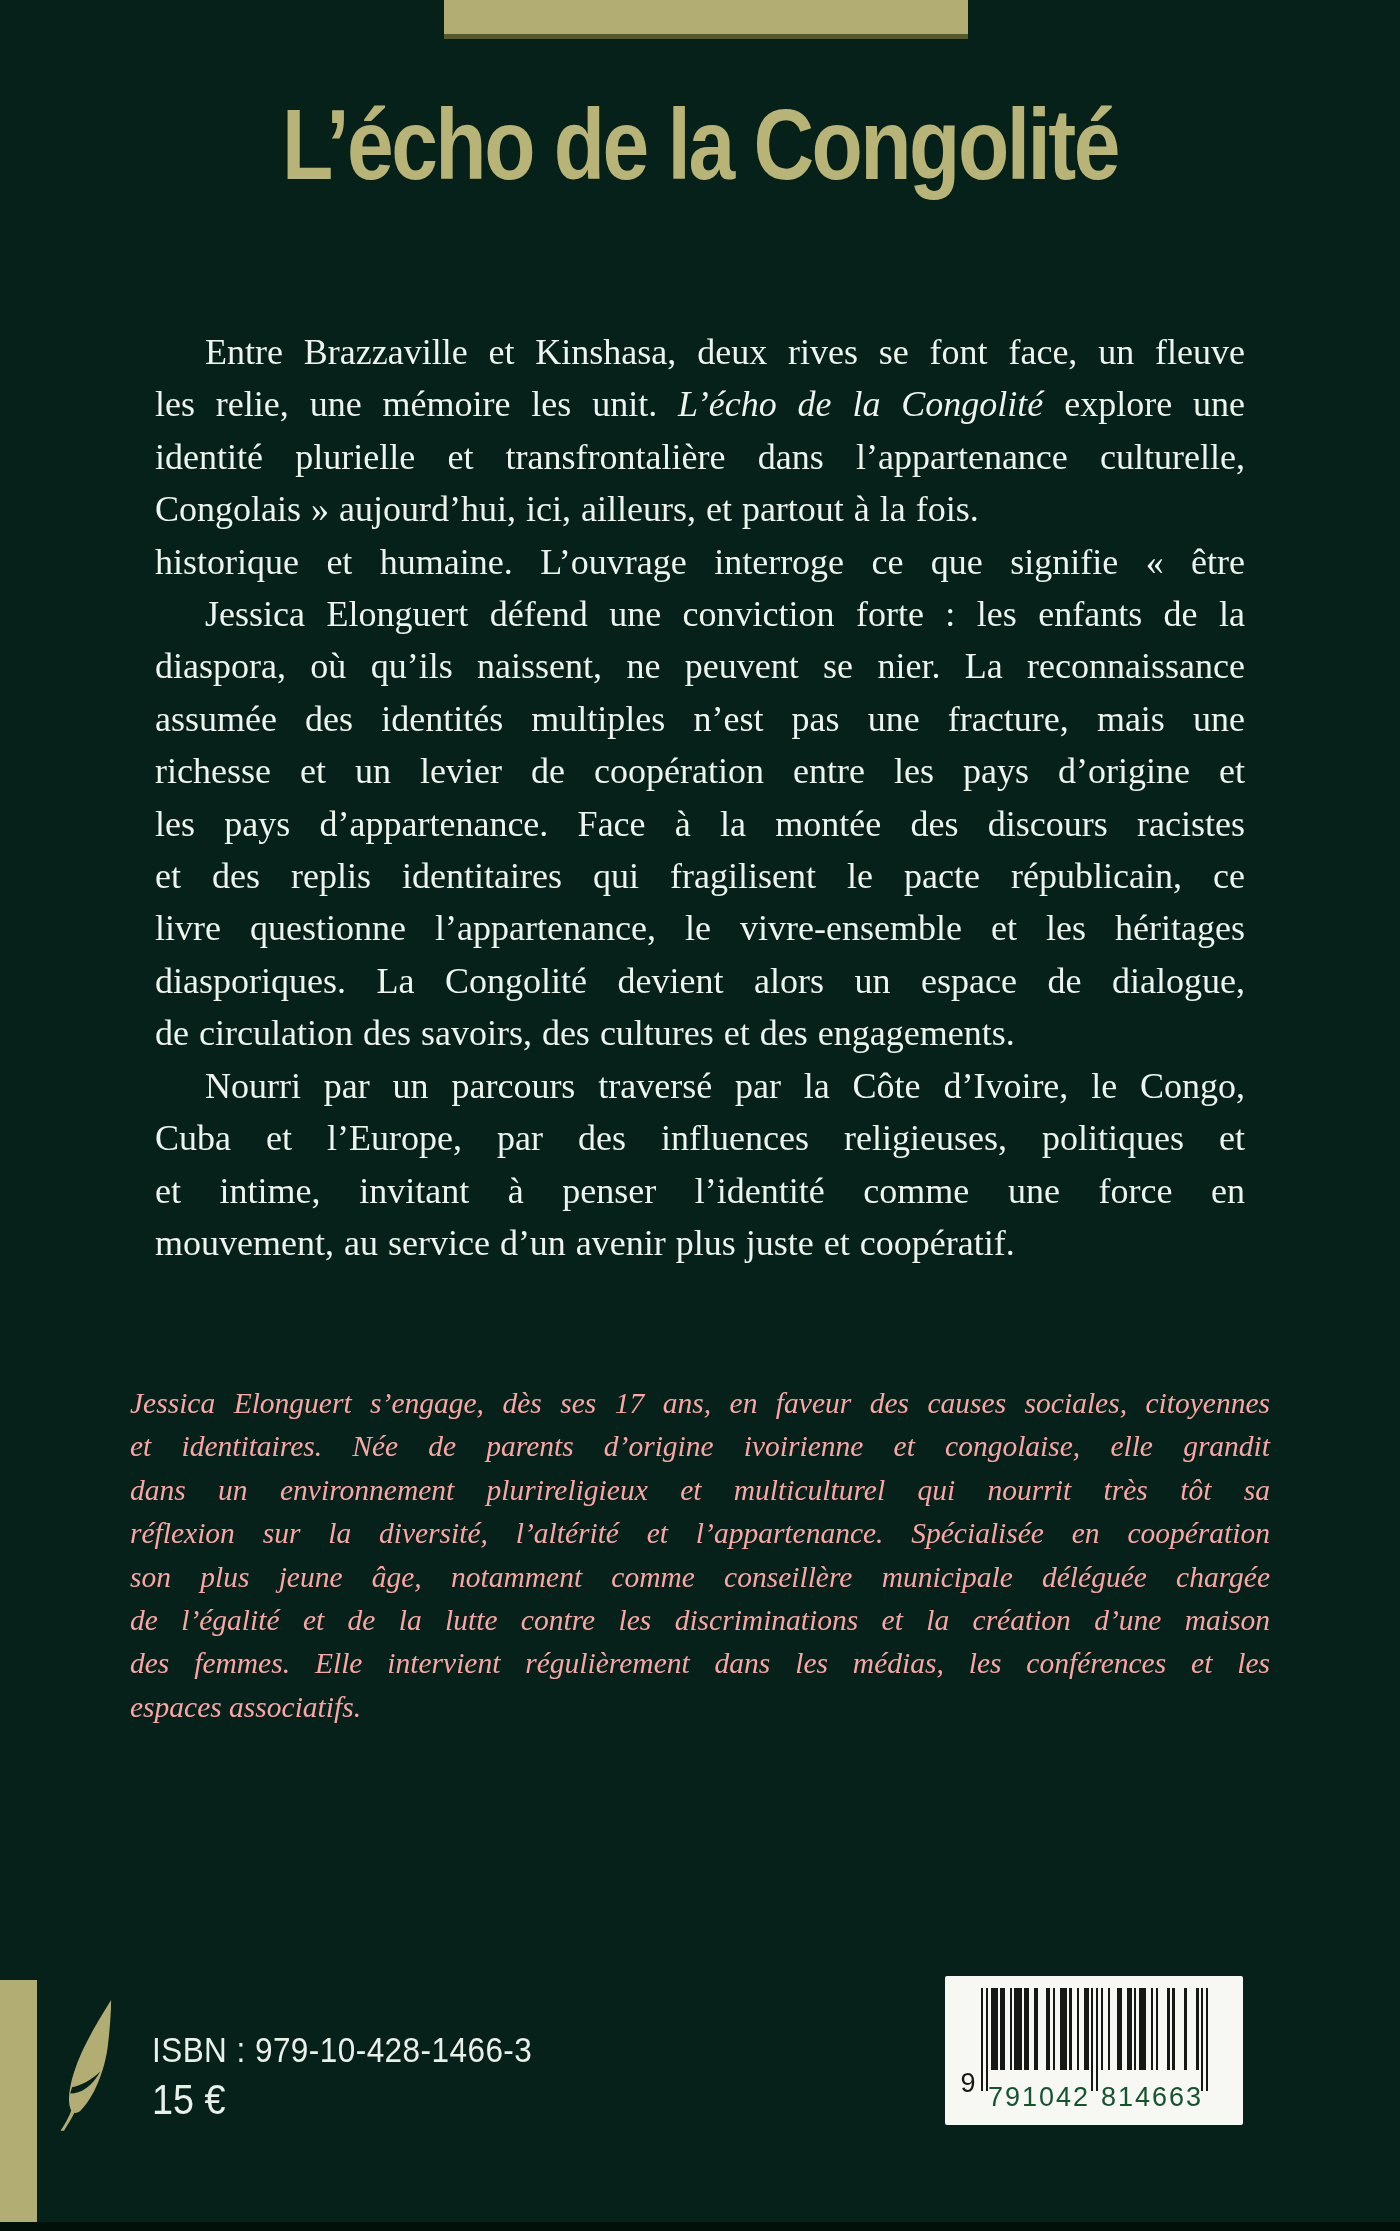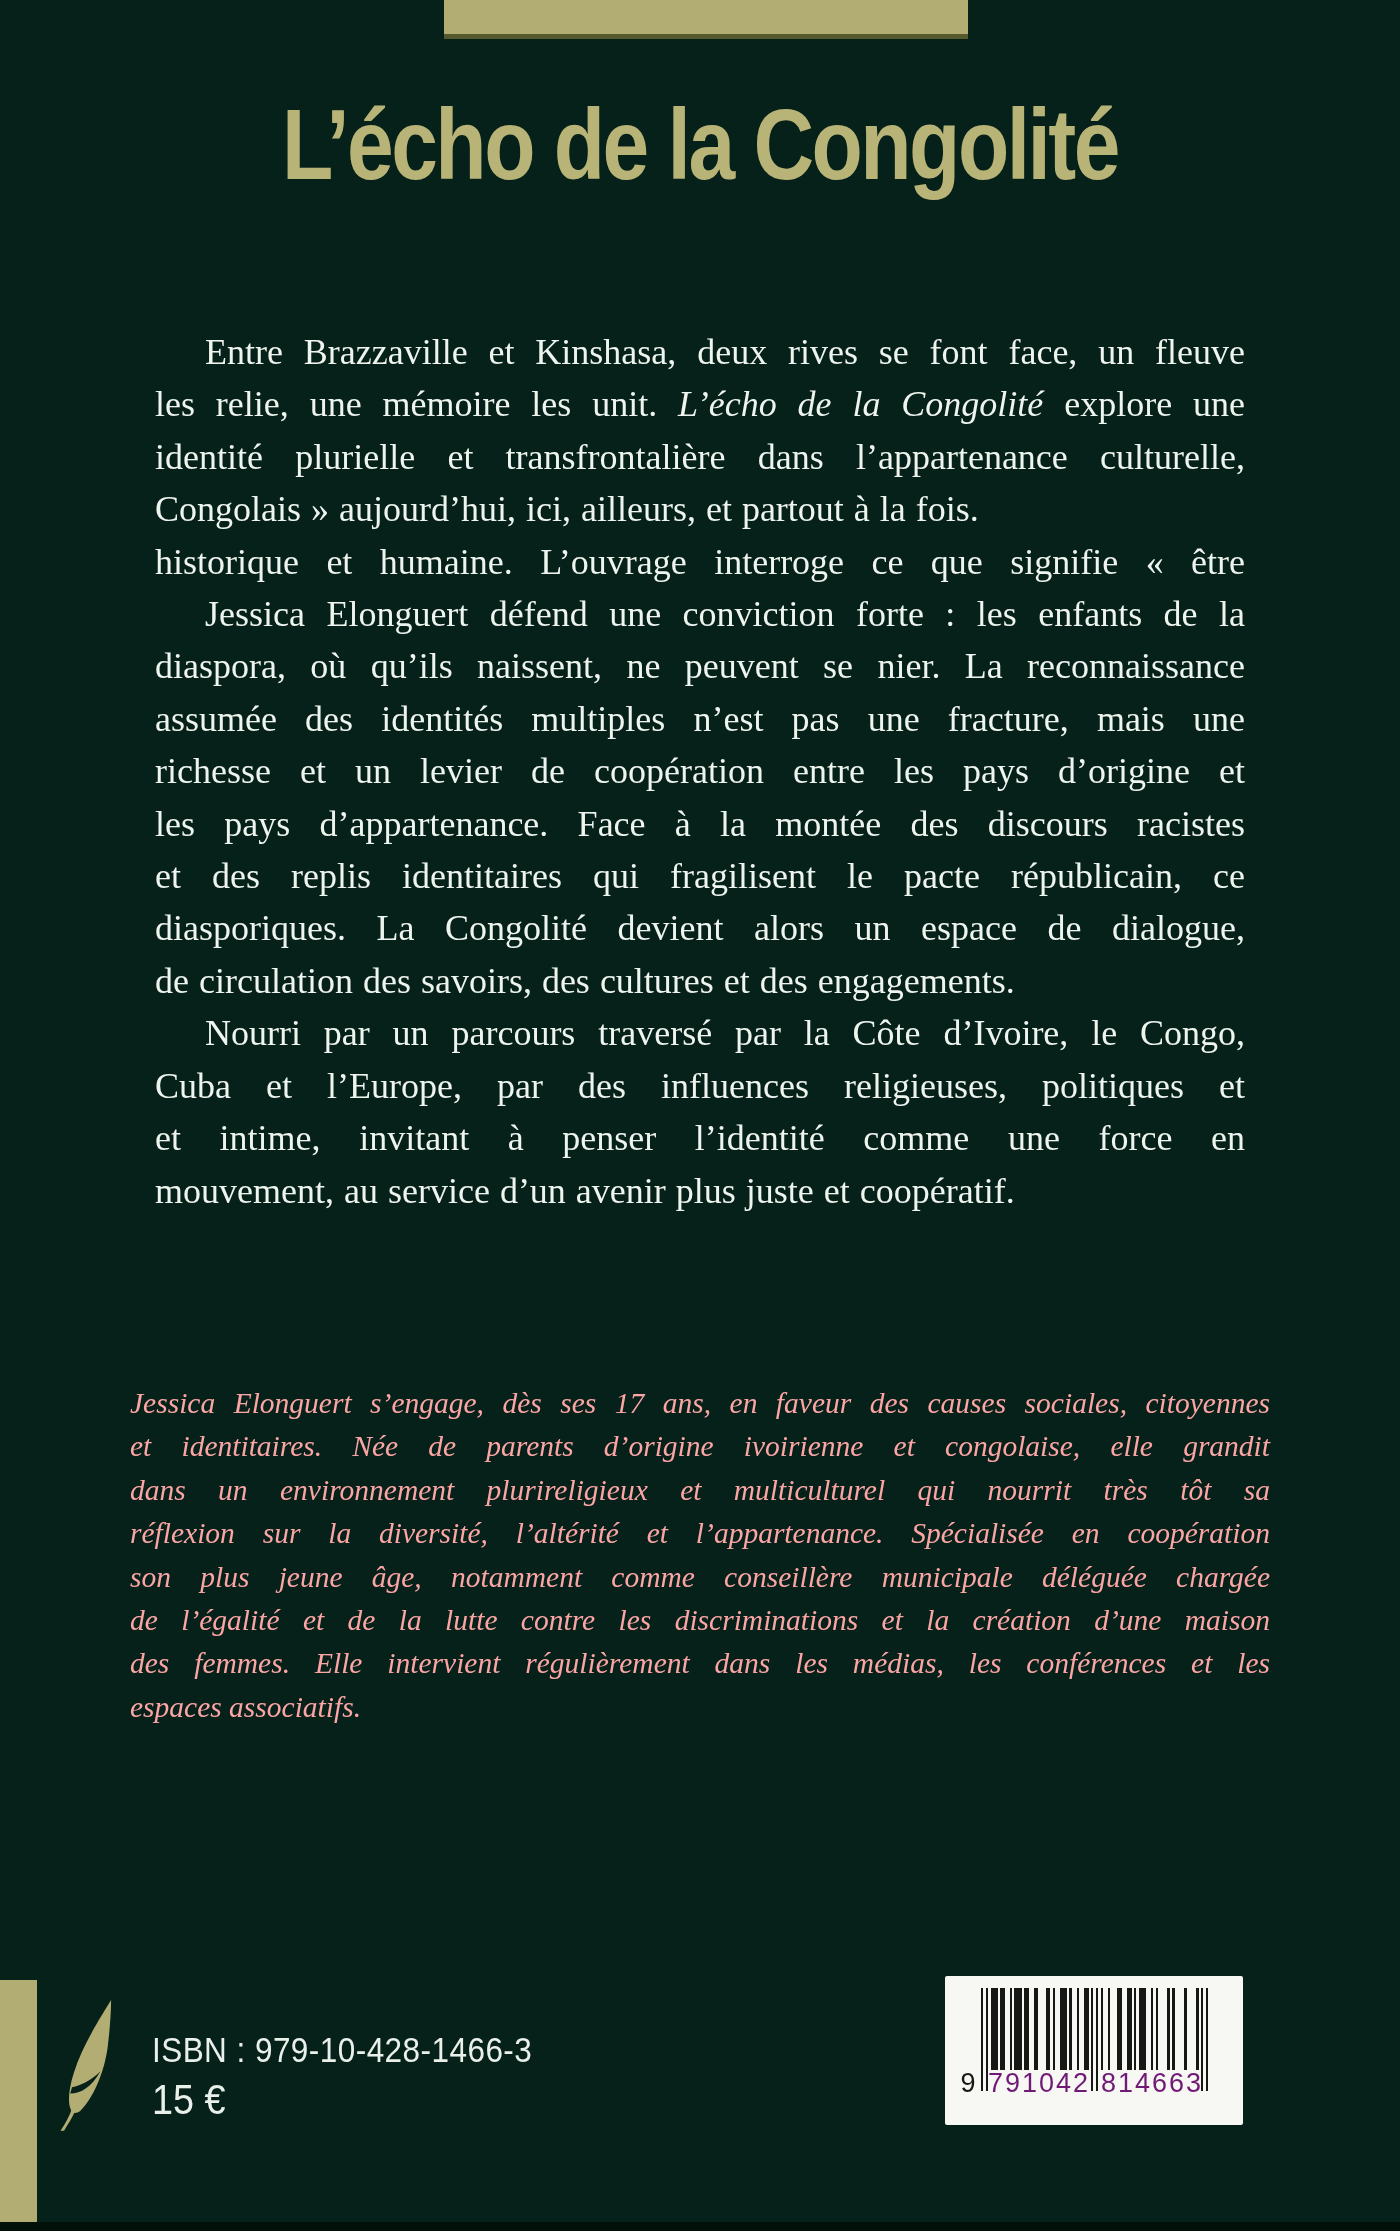--- a/index.html
+++ b/index.html
@@ -81,22 +81,22 @@
     text-align:center;
   }
   .bc-bars{
     position:absolute;left:36px;top:12px;width:229px;height:104px;
     display:flex;align-items:flex-start;
   }
   .mod{ width:2.4px;height:82px;flex:0 0 2.4px; }
   .mod.on{ background:#161815; }
   .mod.on.guard{ height:103px; }
   .bc-g1,.bc-g2{
-    position:absolute;top:92px;width:101px;
-    font-family:"Liberation Sans", sans-serif;font-size:27px;color:#701a75;
+    position:absolute;top:106px;width:101px;
+    font-family:"Liberation Sans", sans-serif;font-size:27px;color:#14532d;
     text-align:center;letter-spacing:2px;white-space:nowrap;
   }
   .bc-g1{ left:43px; }
   .bc-g2{ left:156px; }
   
   .bottom-band{
     position:absolute;left:0;top:2222px;width:1400px;height:9px;
     background:#02100a;
   }
 </style>
@@ -112,20 +112,21 @@
     <div class="bodyline"><span>les relie, une mémoire les unit. </span><span class="it">L’écho de la Congolité</span><span> explore une</span></div>
     <div class="bodyline"><span>identité plurielle et transfrontalière dans l’appartenance culturelle,</span></div>
     <div class="bodyline lastline"><span>Congolais » aujourd’hui, ici, ailleurs, et partout à la fois.</span></div>
     <div class="bodyline"><span>historique et humaine. L’ouvrage interroge ce que signifie « être</span></div>
     <div class="bodyline firstline"><span>Jessica Elonguert défend une conviction forte : les enfants de la</span></div>
     <div class="bodyline"><span>diaspora, où qu’ils naissent, ne peuvent se nier. La reconnaissance</span></div>
     <div class="bodyline"><span>assumée des identités multiples n’est pas une fracture, mais une</span></div>
     <div class="bodyline"><span>richesse et un levier de coopération entre les pays d’origine et</span></div>
     <div class="bodyline"><span>les pays d’appartenance. Face à la montée des discours racistes</span></div>
     <div class="bodyline"><span>et des replis identitaires qui fragilisent le pacte républicain, ce</span></div>
+    <div class="bodyline"><span>livre questionne l’appartenance, le vivre-ensemble et les héritages</span></div>
     <div class="bodyline"><span>diasporiques. La Congolité devient alors un espace de dialogue,</span></div>
     <div class="bodyline lastline"><span>de circulation des savoirs, des cultures et des engagements.</span></div>
     <div class="bodyline firstline"><span>Nourri par un parcours traversé par la Côte d’Ivoire, le Congo,</span></div>
     <div class="bodyline"><span>Cuba et l’Europe, par des influences religieuses, politiques et</span></div>
     <div class="bodyline"><span>et intime, invitant à penser l’identité comme une force en</span></div>
     <div class="bodyline lastline"><span>mouvement, au service d’un avenir plus juste et coopératif.</span></div>
   </div>
 
 <div class="bio">
     <div class="bioline">Jessica Elonguert s’engage, dès ses 17 ans, en faveur des causes sociales, citoyennes</div>

